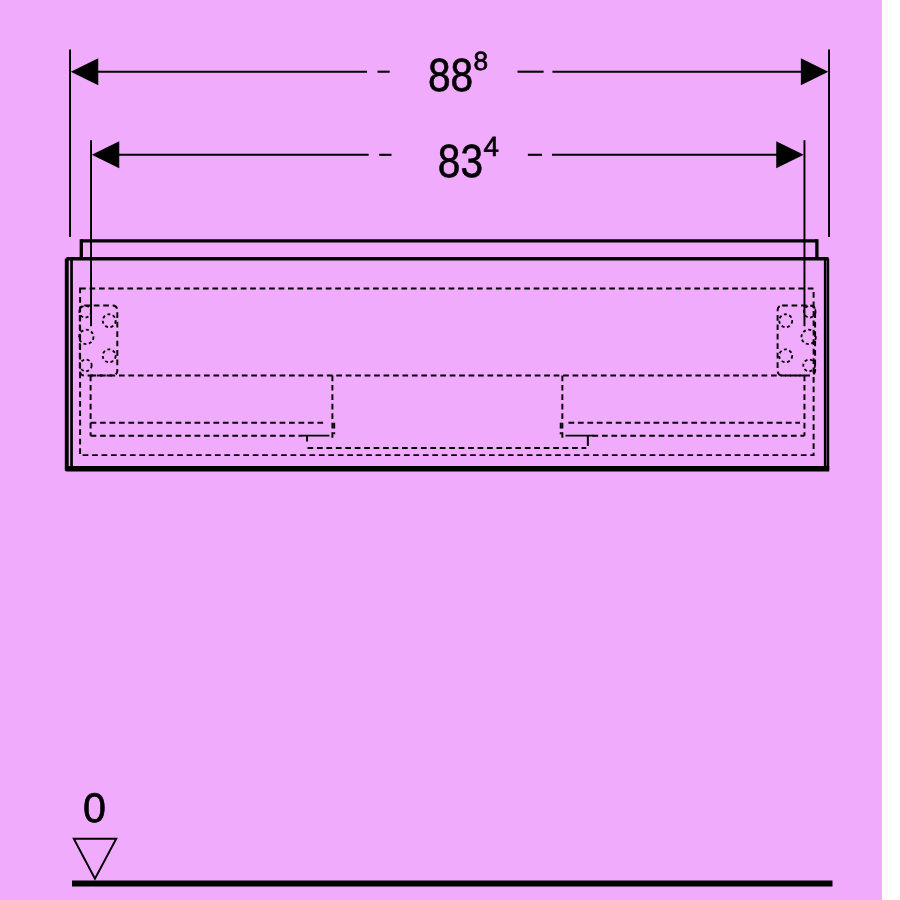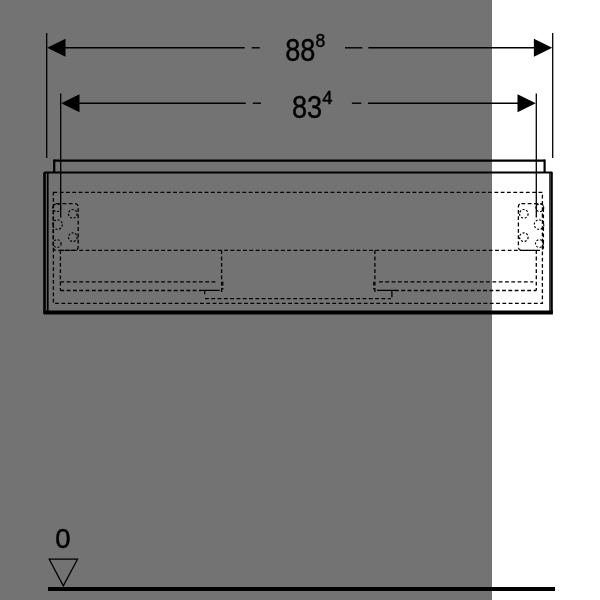--- a/index.html
+++ b/index.html
@@ -1,16 +1,16 @@
 <!DOCTYPE html>
 <html><head>
 <meta charset="utf-8">
 <style>
   html,body{margin:0;padding:0;background:#fff;}
-  .wrap{width:492px;height:600px;position:relative;background:#737373;}
+  .wrap{width:588px;height:600px;position:relative;background:#f0abfc;}
   svg{display:block;}
   text{font-family:"Liberation Sans",sans-serif;fill:#000;stroke:#000;stroke-width:0.45px;}
 </style>
 </head>
 <body>
 <div class="wrap">
 <svg width="600" height="600" viewBox="0 0 600 600" fill="none">
 
   <line x1="46.7" y1="33" x2="46.7" y2="158" stroke="#000" stroke-width="1.3"></line>
 

